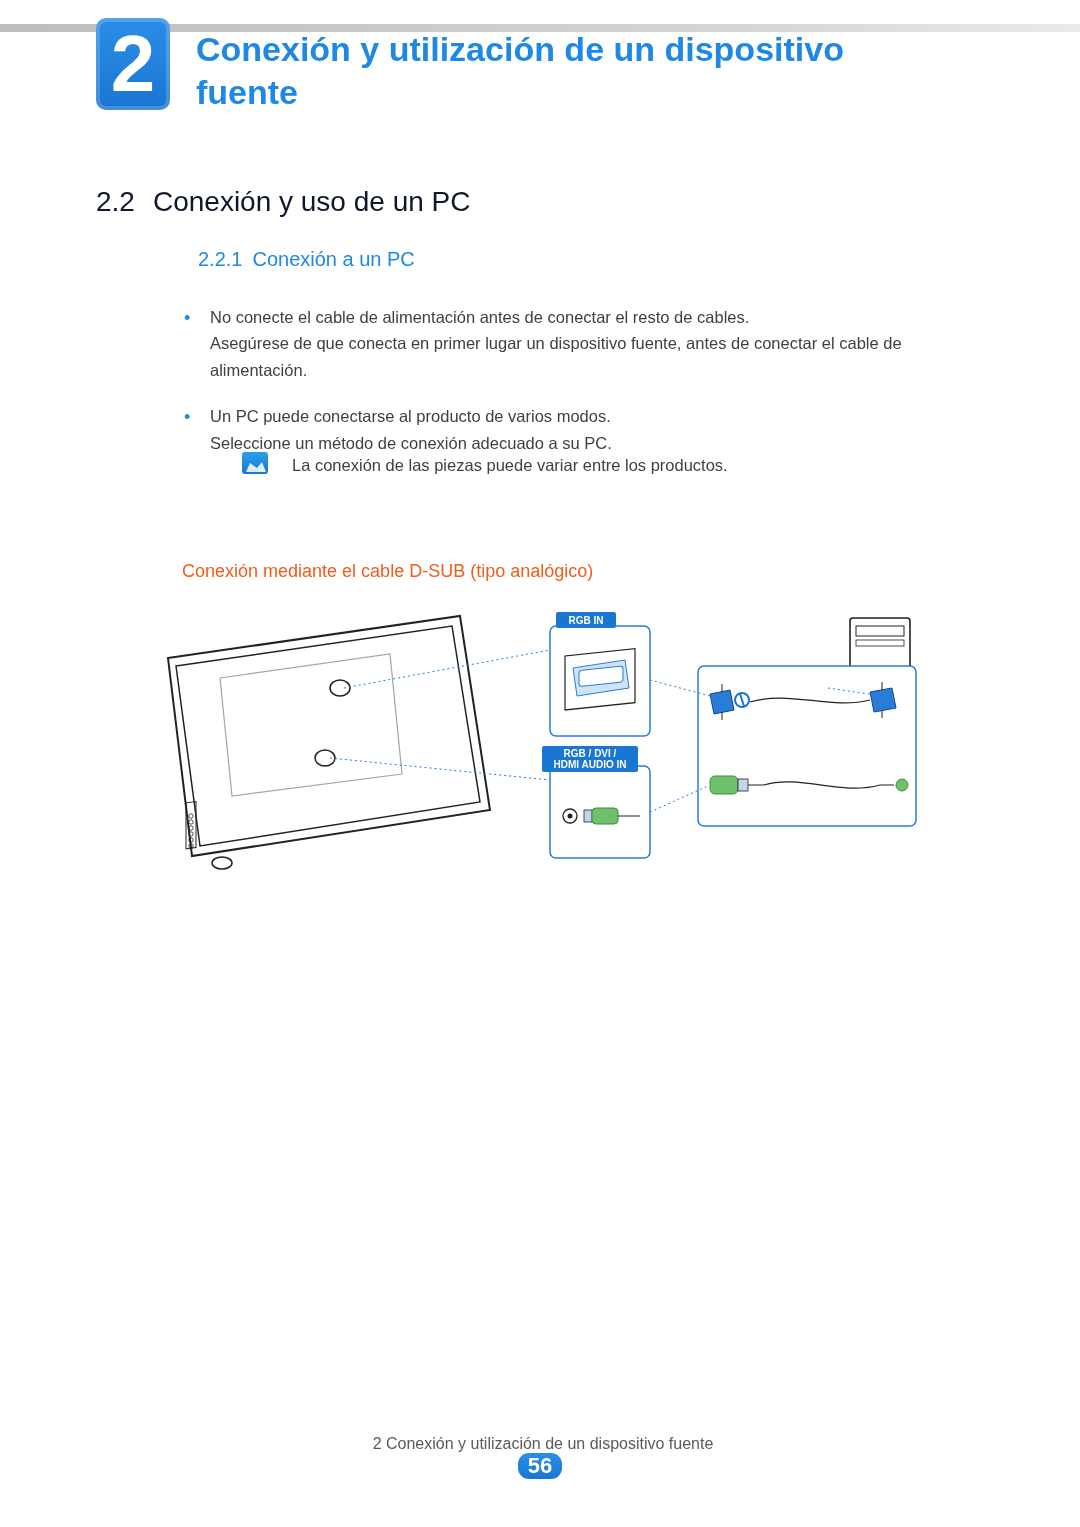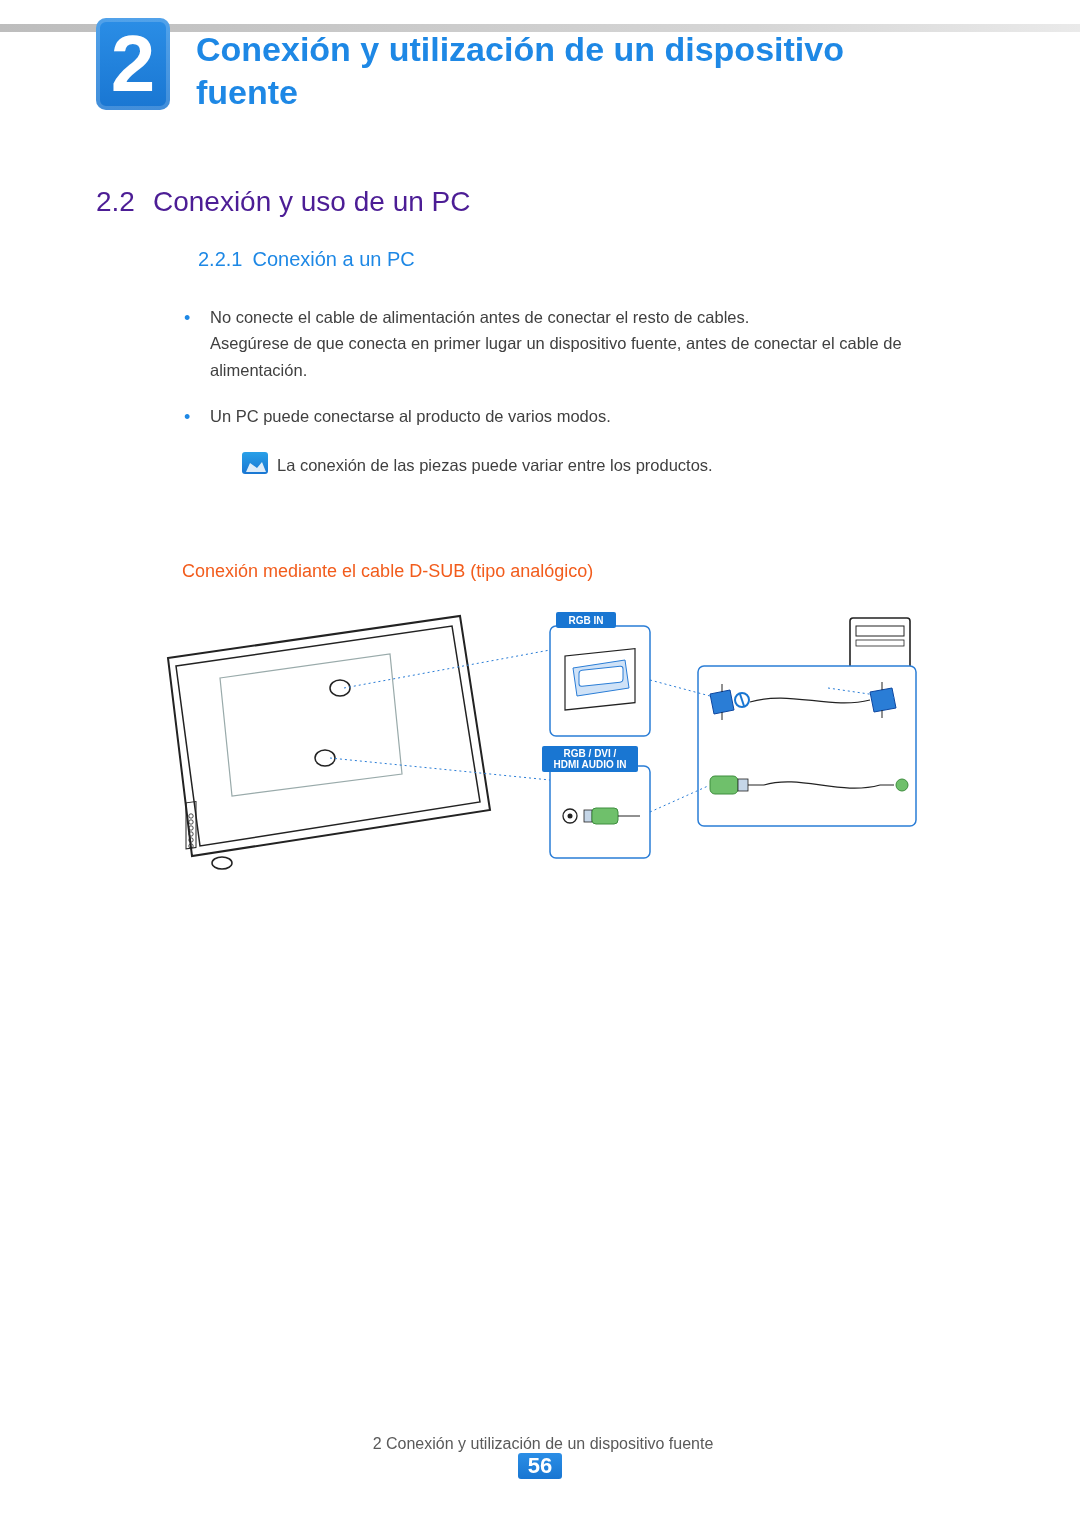--- a/index.html
+++ b/index.html
@@ -39,21 +39,21 @@
     font-size: 34px;
     line-height: 1.25;
     color: #1e88e5;
     font-weight: 700;
     max-width: 720px;
   }
   .section-heading {
     position: absolute;
     top: 186px; left: 96px;
     font-size: 28px;
-    color: #4c1d95;
+    color: #0f172a;
     font-weight: 400;
   }
   .section-heading .sec-num { margin-right: 18px; }
   .subsection-heading {
     position: absolute;
     top: 248px; left: 182px;
     font-size: 20px;
     color: #1e88e5;
     font-weight: 400;
     margin-left: 16px;
@@ -67,21 +67,21 @@
   }
   .bullet-list .li { position: relative; padding-left: 28px; margin-bottom: 20px; }
   .bullet-list .li::before {
     content: "•";
     position: absolute; left: 2px; top: 0;
     color: #1e88e5; font-size: 18px;
   }
   .note-row {
     position: absolute;
     top: 452px; left: 202px; right: 100px;
-    display: flex; align-items: flex-start; gap: 9px;
+    display: flex; align-items: flex-start; gap: 24px;
     font-size: 16.5px; line-height: 1.6; color: #404040; padding-left: 40px;
   }
   .note-icon {
     width: 26px; height: 22px;
     background: linear-gradient(to bottom,#29a0e8,#1976d2);
     border-radius: 3px;
     position: relative;
     flex: 0 0 auto;
   }
   .note-icon::after {
@@ -125,21 +125,21 @@
   .footer-text {
     font-size: 16px; color: #5a5a5a;
     margin: 0 10px 0 16px;
     white-space: nowrap;
   }
   .footer-page {
     width: 44px; height: 36px;
     background: linear-gradient(to bottom,#2b8ee6,#1976d2);
     color: #fff; font-size: 22px; font-weight: 600;
     display: flex; align-items: center; justify-content: center;
-    border-radius: 3px;
+    border-radius: 11px;
   }
 </style>
 </head>
 <body>
 
 <div class="top-bar"></div>
 
 <div class="chapter-badge">
   <span class="num">2</span>
 </div>
@@ -154,20 +154,21 @@
   <span class="sub-num">2.2.1</span><span>Conexión a un PC</span>
 </div>
 
 <div class="bullet-list">
   <div class="li">
     <span>No conecte el cable de alimentación antes de conectar el resto de cables.</span><br>
     <span>Asegúrese de que conecta en primer lugar un dispositivo fuente, antes de conectar el cable de alimentación.</span>
   </div>
   <div class="li">
     <span>Un PC puede conectarse al producto de varios modos.</span><br>
+    <span>Seleccione un método de conexión adecuado a su PC.</span>
   </div>
 </div>
 
 <div class="note-row">
   <span class="note-icon"></span>
   <span>La conexión de las piezas puede variar entre los productos.</span>
 </div>
 
 <div class="h4">Conexión mediante el cable D-SUB (tipo analógico)</div>
 

